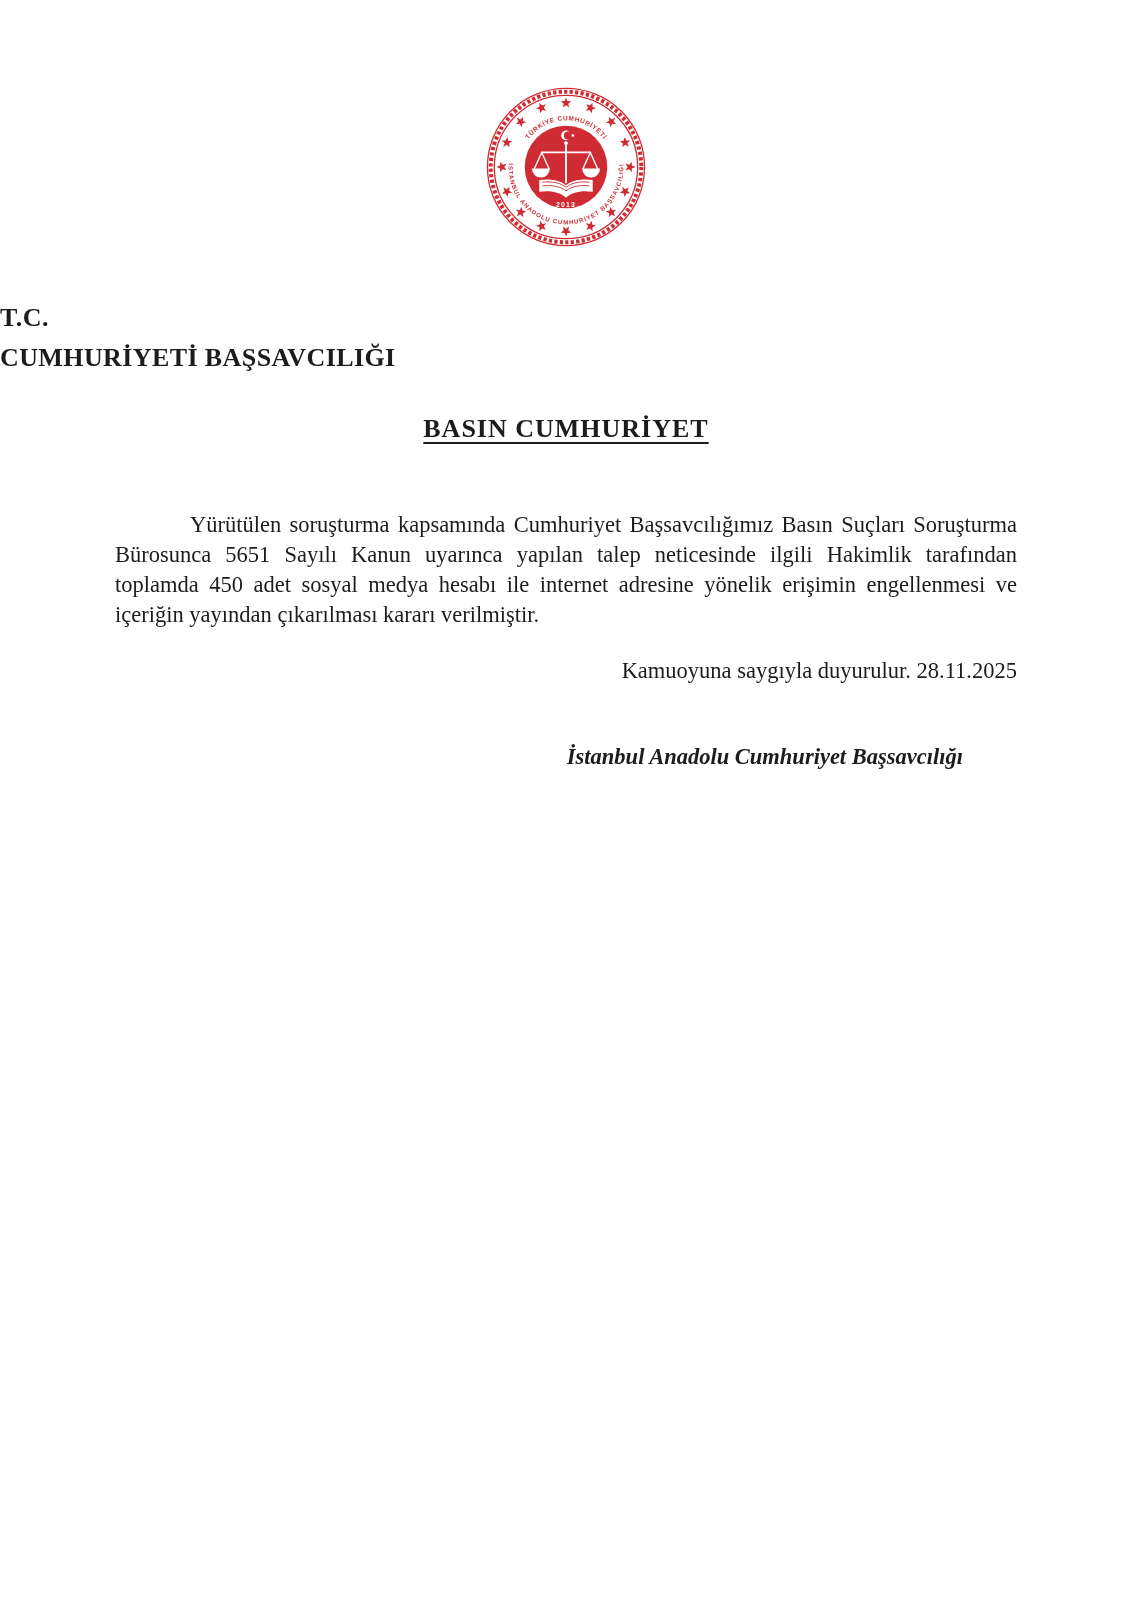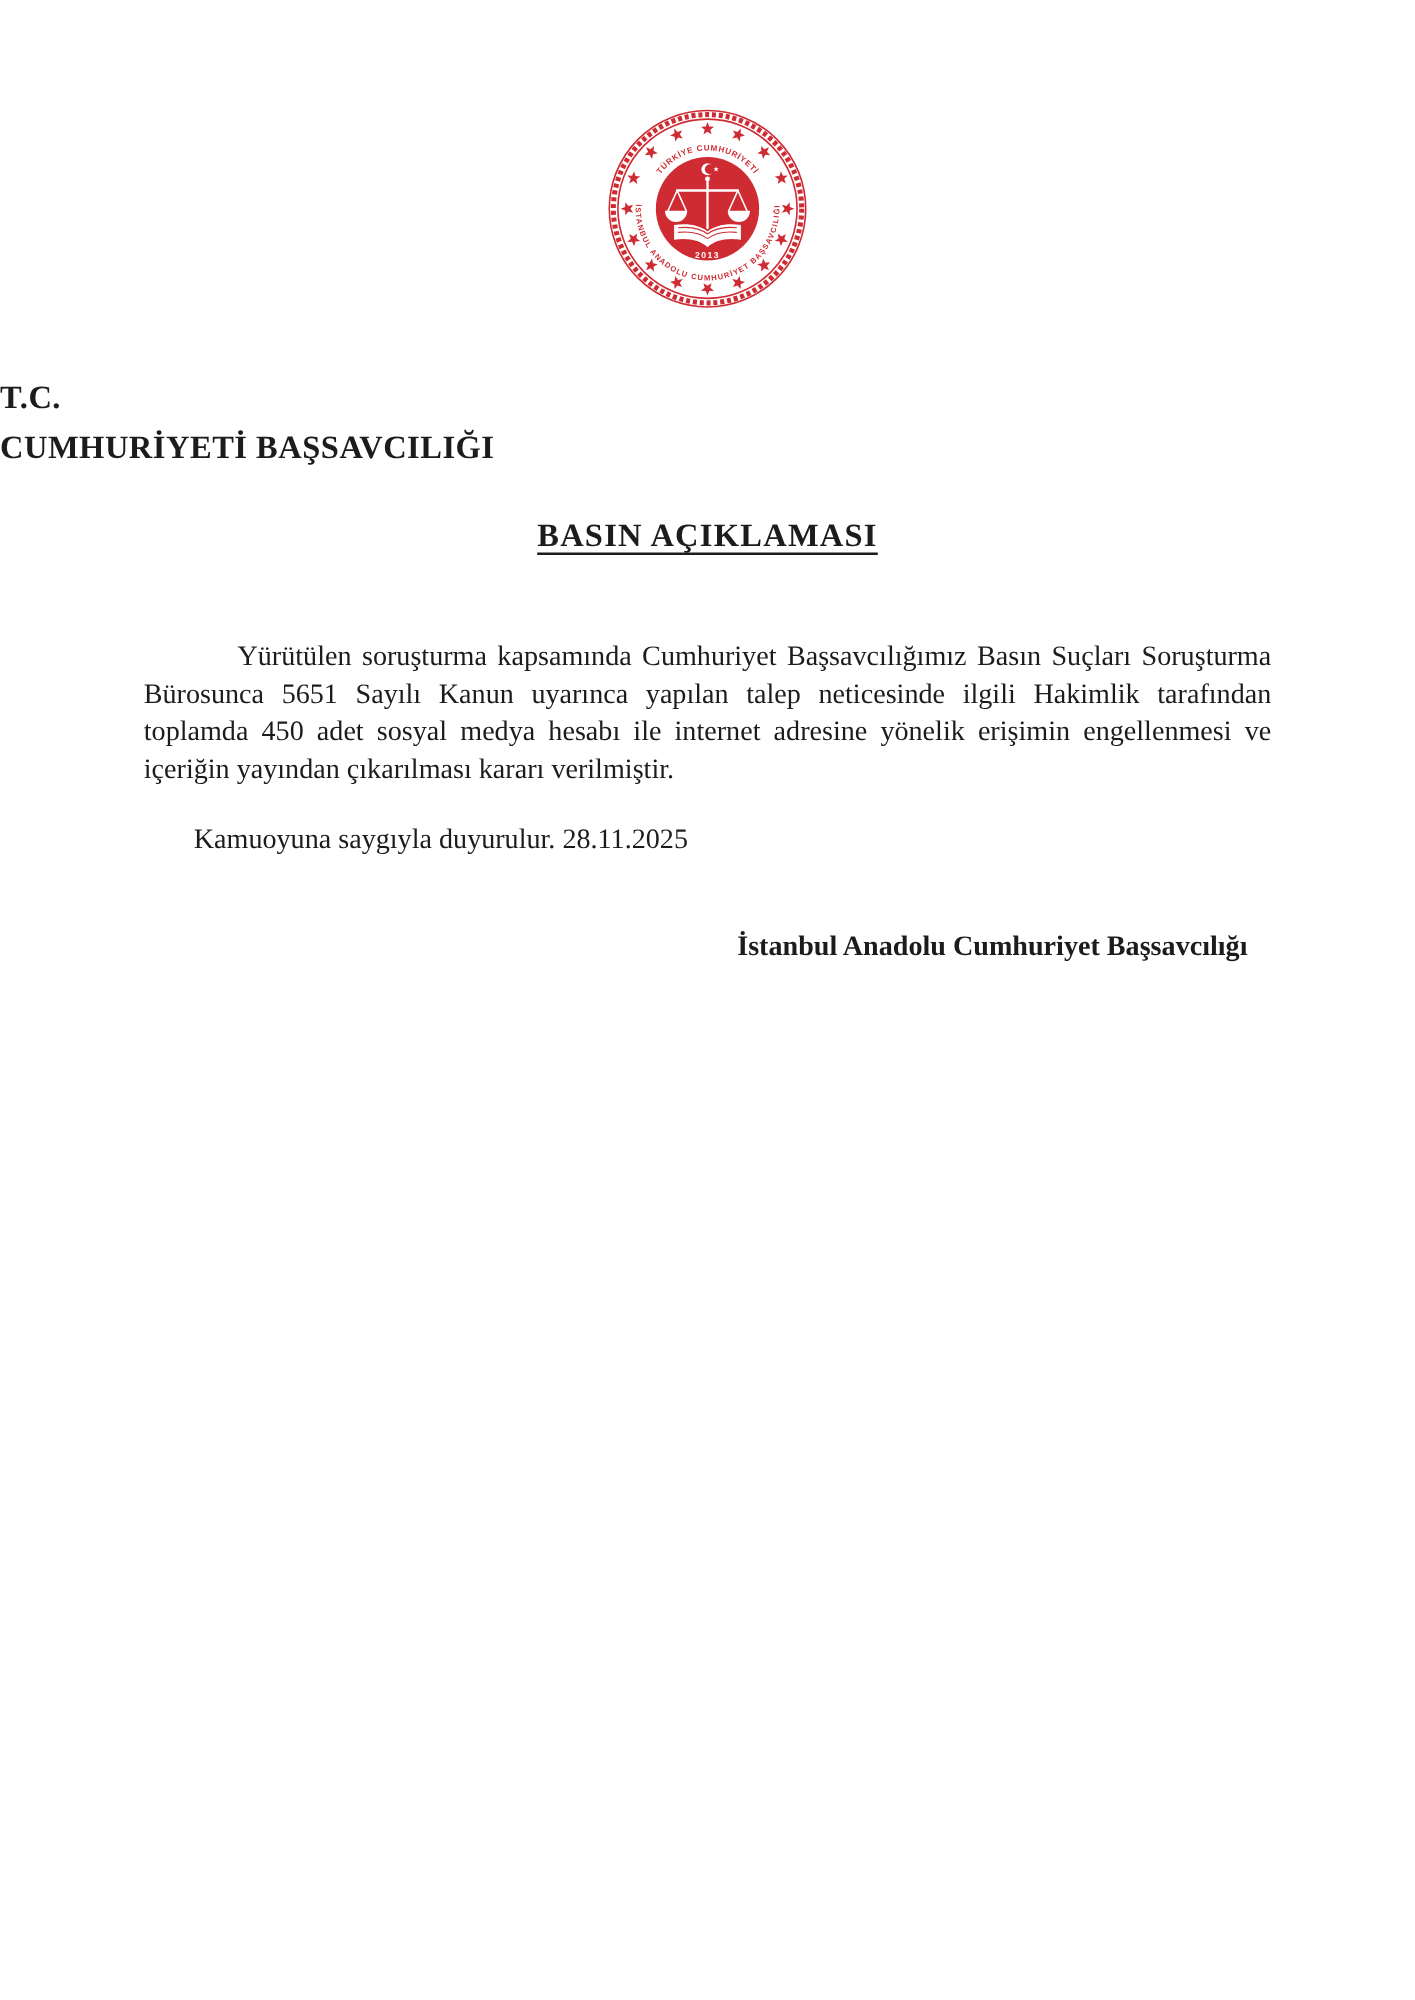--- a/index.html
+++ b/index.html
@@ -70,28 +70,29 @@
     line-height:30px;
     text-align:justify;
   }
   .content p{
     text-indent:75px;
     margin-bottom:21px;
   }
   .closing-line{
     margin-top:26px;
     text-indent:40px;
-    text-align:left;
+    text-align:right;
   }
   .signature{
     margin-top:56px;
-    margin-right:19px;
+    margin-right:54px;
     text-align:right;
     font-weight:bold;
     font-size:22.5px;
+    font-style:italic;
   }
 </style>
 </head>
 <body>
 
 <div class="page">
 
   <div class="emblem-wrap">
     <svg viewBox="0 0 200 200" aria-hidden="true">
       <defs>
@@ -158,21 +159,21 @@
       <text class="emblem-year" x="100" y="149" text-anchor="middle">2013</text>
     </svg>
   </div>
 
   <div class="header-block">
     <div>T.C.</div>
     <div>CUMHURİYETİ BAŞSAVCILIĞI</div>
   </div>
 
   <div class="doc-title">
-    <span>BASIN AÇIKLAMASI</span>
+    <span>BASIN CUMHURİYET</span>
   </div>
 
   <div class="content">
     <p>Yürütülen soruşturma kapsamında Cumhuriyet Başsavcılığımız Basın Suçları Soruşturma Bürosunca 5651 Sayılı Kanun uyarınca yapılan talep neticesinde ilgili Hakimlik tarafından toplamda 450 adet sosyal medya hesabı ile internet adresine yönelik erişimin engellenmesi ve içeriğin yayından çıkarılması kararı verilmiştir.</p>
     <div class="closing-line">Kamuoyuna saygıyla duyurulur. 28.11.2025</div>
     <div class="signature">İstanbul Anadolu Cumhuriyet Başsavcılığı</div>
   </div>
 
 </div>
 

